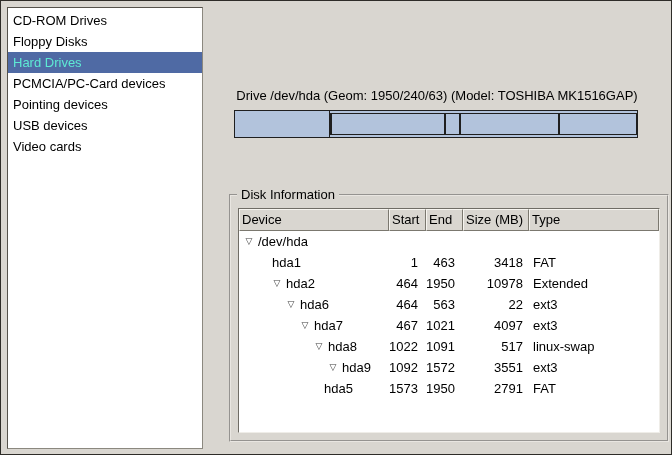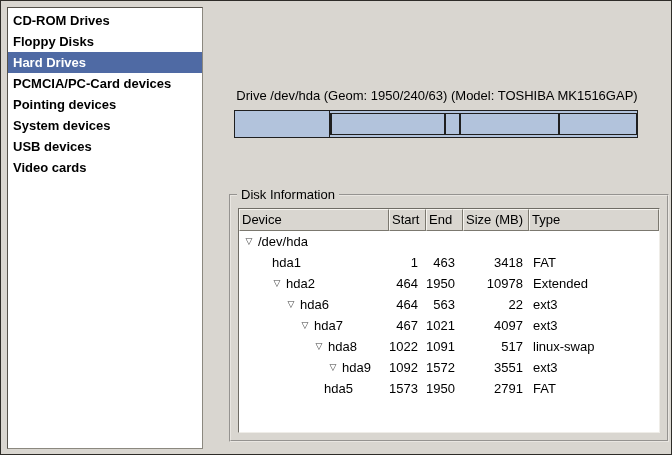--- a/index.html
+++ b/index.html
@@ -8,24 +8,24 @@
     background:var(--window-bg,#d9d6d0);
     border:1px solid #2e2c28;
     font-family:"Liberation Sans",sans-serif;font-size:13px;color:#000;
     overflow:hidden;
   }
   
   .device-list{
     position:absolute;left:6px;top:6px;width:196px;height:442px;
     box-sizing:border-box;background:#ffffff;
     border:1px solid;border-color:#55524b #8b887f #8b887f #55524b;
-    padding-top:2px;overflow:hidden;font-weight:bold;
+    padding-top:2px;overflow:hidden;
   }
   .list-item{height:21px;line-height:21px;padding-left:5px;white-space:nowrap;cursor:default;}
-  .list-item.selected{background:var(--selection,#4f6aa4);color:#ffffff;}
+  .list-item.selected{background:var(--selection,#4f6aa4);color:#5eead4;}
 
   
   .drive-title{position:absolute;left:216px;top:87px;width:440px;text-align:center;white-space:nowrap;}
 
   
   .partition-bar{
     position:absolute;left:233px;top:109px;width:404px;height:28px;
     box-sizing:border-box;border:1px solid #1f1f1f;background:var(--bar-fill,#b2c3dc);
   }
   .seg{position:absolute;top:0;bottom:0;box-sizing:border-box;background:var(--bar-fill,#b2c3dc);}
@@ -74,21 +74,20 @@
 <body>
 
 <div class="window">
 
   <div class="device-list">
       <div class="list-item">CD-ROM Drives</div>
       <div class="list-item">Floppy Disks</div>
       <div class="list-item selected">Hard Drives</div>
       <div class="list-item">PCMCIA/PC-Card devices</div>
       <div class="list-item">Pointing devices</div>
-      <div class="list-item">System devices</div>
       <div class="list-item">USB devices</div>
       <div class="list-item">Video cards</div>
     </div>
 
   <div class="drive-title">Drive /dev/hda (Geom: 1950/240/63) (Model: TOSHIBA MK1516GAP)</div>
 
   <div class="partition-bar">
       <div class="seg primary" style="left: 0%; width: 23.7436%;"></div>
       <div class="seg extended" style="left: 23.7436%; width: 76.2564%;">
         <div class="seg logical" style="left: 0%; width: 0.201748%;"></div>

